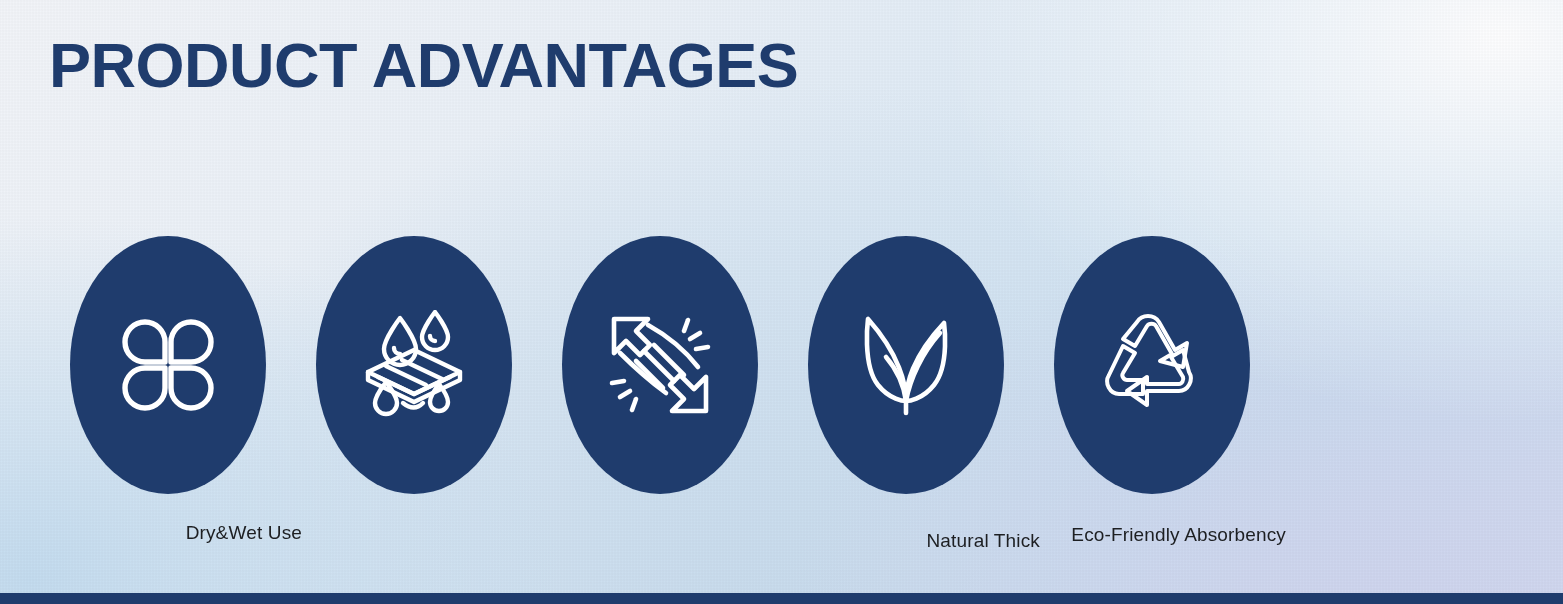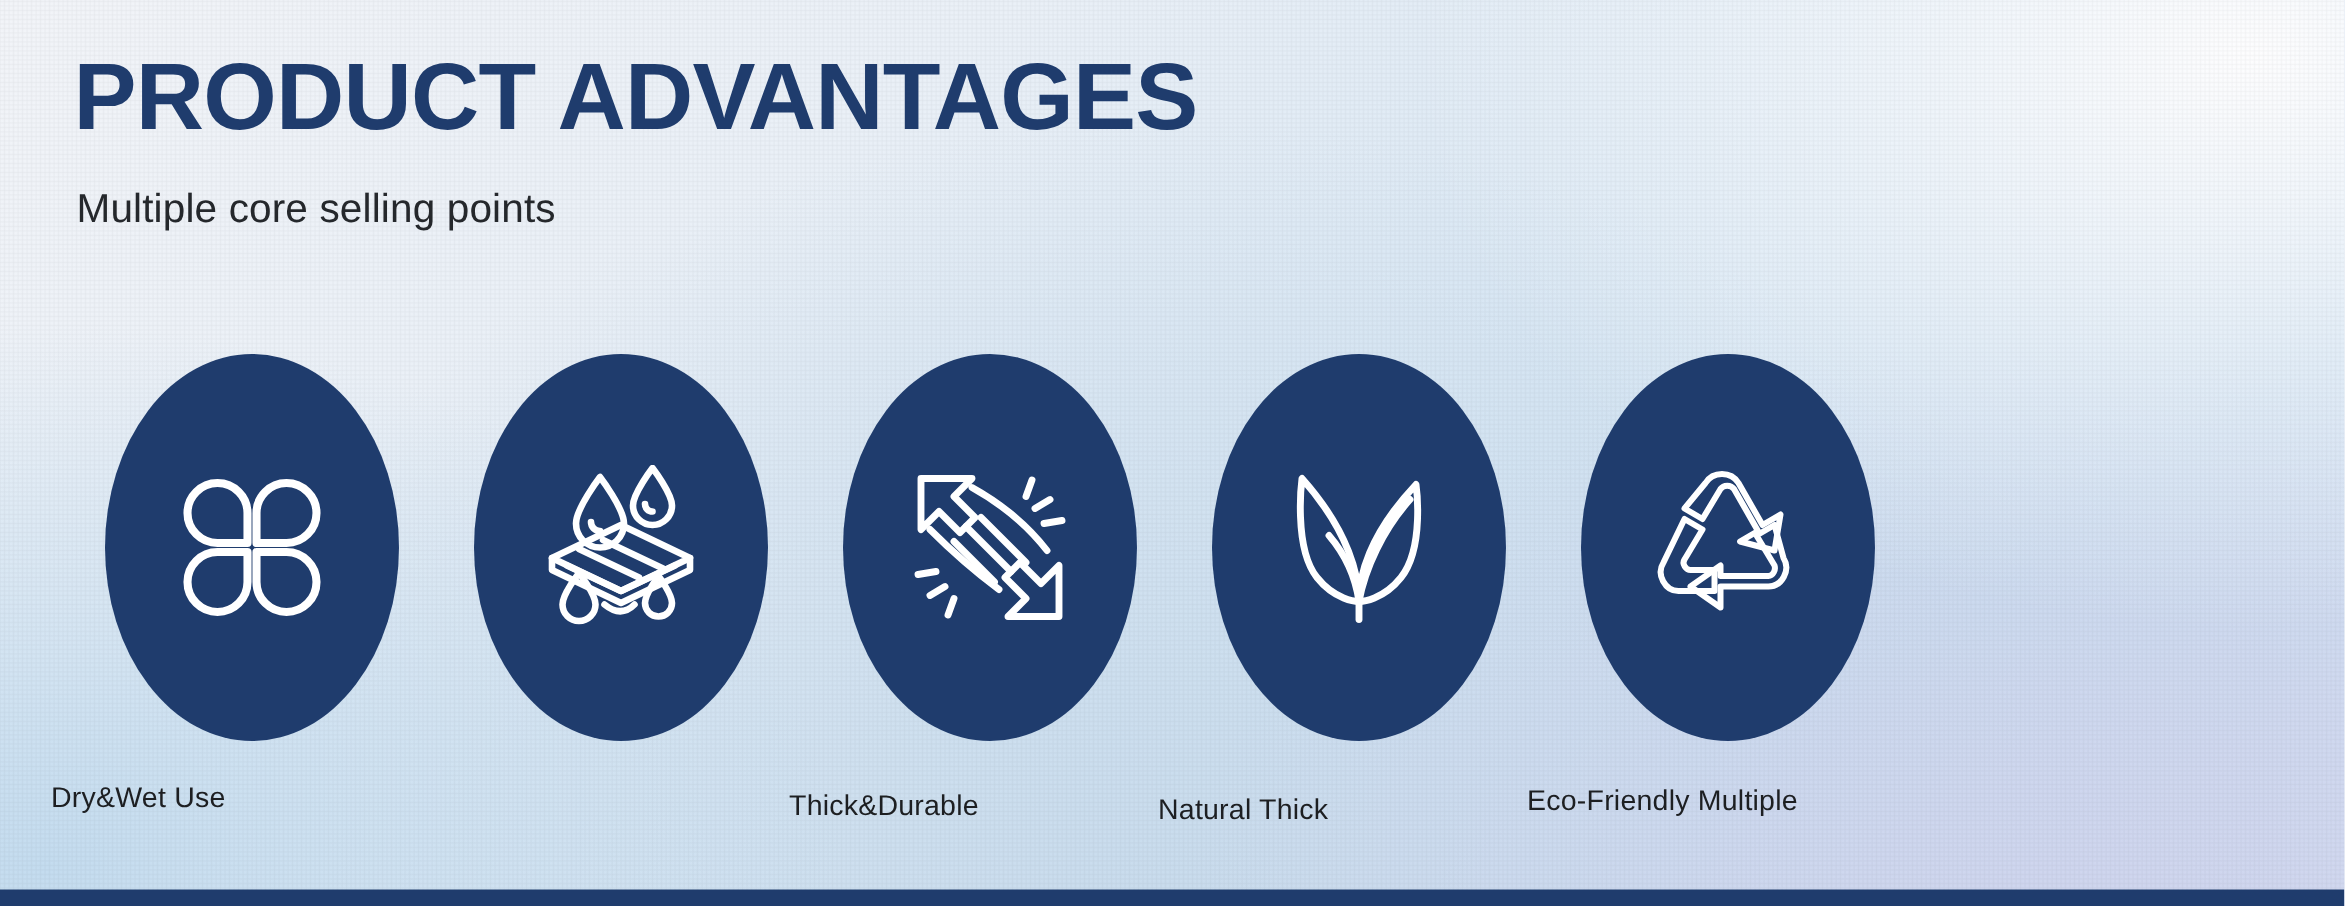--- a/index.html
+++ b/index.html
@@ -72,39 +72,38 @@
   .blob svg { display:block; }
   .label {
     position:absolute;
     left:-36px;
     width:268px;
     font-size:19px;
     font-weight:500;
     color:#1d1f22;
     letter-spacing:.15px;
     white-space:nowrap;
-    text-align:left;
+    text-align:right;
   }
 
   #bottombar {
     position:absolute;
     left:0; bottom:0;
     width:1563px; height:11px;
     background:#1f3c6d;
   }
 </style>
 </head>
 <body>
 
 <div id="banner">
 
   <div id="grain"></div>
 
   <h1 id="title">PRODUCT ADVANTAGES</h1>
-  <p id="subtitle">Multiple core selling points</p>
 
   <div id="cards">
 
     <div class="card" style="left:70px">
       <div class="blob">
         <span>
           <svg width="104" height="104" viewBox="0 0 104 104" fill="none" stroke="#ffffff" stroke-width="5.4" stroke-linecap="round" stroke-linejoin="round">
             <path d="M49 49 H29 a20 20 0 1 1 20 -20 Z"></path>
             <path d="M55 49 H75 a20 20 0 1 0 -20 -20 Z"></path>
             <path d="M49 55 H29 a20 20 0 1 0 20 20 Z"></path>
@@ -163,21 +162,20 @@
             <path d="M86 30 L96 24"></path>
             <path d="M92 40 L104 38"></path>
             <path d="M80 22 L84 11"></path>
 
             <path d="M26 82 L16 88"></path>
             <path d="M20 72 L8 74"></path>
             <path d="M32 90 L28 101"></path>
           </svg>
         </span>
       </div>
-      <div class="label" style="top:291px">Thick&amp;Durable</div>
     </div>
 
     <div class="card" style="left:808px">
       <div class="blob">
         <span>
           <svg width="100" height="108" viewBox="0 0 100 108" fill="none" stroke="#ffffff" stroke-width="4.6" stroke-linecap="round" stroke-linejoin="round">
 
             <path d="M12 8 C12 8 6 54 22 74 C34 89 48 90 50 90 C50 74 44 44 12 8 Z"></path>
 
             <path d="M88 12 C88 12 94 54 78 74 C66 89 52 90 50 90 C50 74 56 46 88 12 Z"></path>
@@ -199,20 +197,20 @@
           <svg width="110" height="110" viewBox="0 0 110 110" fill="none" stroke="#ffffff" stroke-width="4" stroke-linecap="round" stroke-linejoin="round">
 
             <path d="M40 12 C45 4 57 4 62 12 L78 40 L90 33 L86 57 L63 51 L75 44 L59 16 C57 13 52 13 50 16 L38 36 L26 29 Z"></path>
 
             <path d="M92 62 C97 70 91 81 82 81 L50 81 L50 95 L30 81 L50 67 L50 74 L82 74 C85 74 87 70 86 67 L74 47 L86 40 Z"></path>
 
             <path d="M18 40 L30 47 L18 67 C16 70 19 74 22 74 L38 74 L38 88 L14 88 C5 88 -1 77 4 69 Z" transform="translate(8,-4)"></path>
           </svg>
         </span>
       </div>
-      <div class="label" style="top:288px">Eco-Friendly Multiple</div>
+      <div class="label" style="top:288px">Eco-Friendly Absorbency</div>
     </div>
 
 
   </div>
 
   <div id="bottombar"></div>
 </div>
 
 </body></html>

